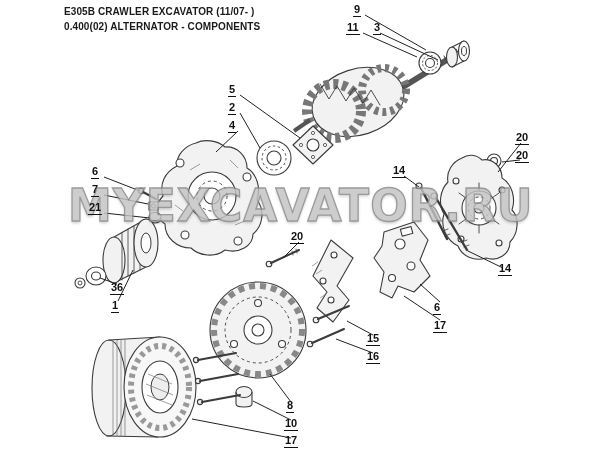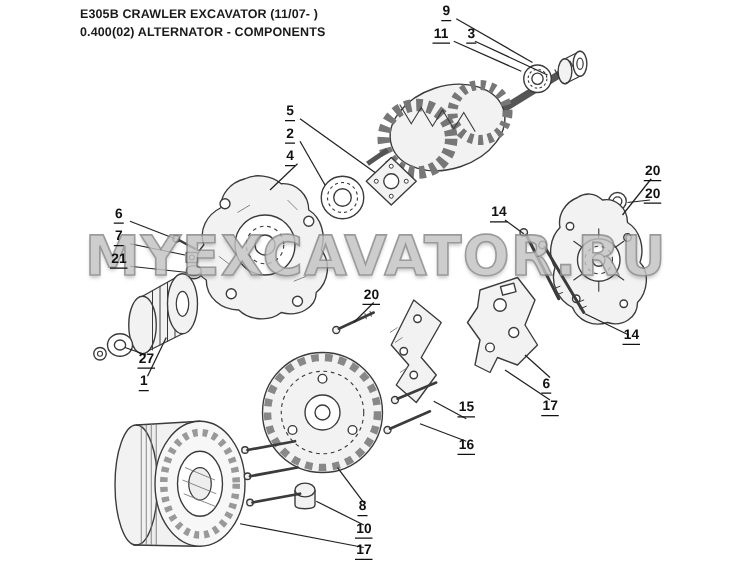--- a/index.html
+++ b/index.html
@@ -240,21 +240,21 @@
   <div class="callout" style="left:515px;top:131px">20</div>
   <div class="callout" style="left:515px;top:149px">20</div>
   <div class="callout" style="left:91px;top:165px">6</div>
   <div class="callout" style="left:91px;top:183px">7</div>
   <div class="callout" style="left:88px;top:201px">21</div>
   <div class="callout" style="left:392px;top:164px">14</div>
   <div class="callout" style="left:498px;top:262px">14</div>
   <div class="callout" style="left:290px;top:230px">20</div>
   <div class="callout" style="left:433px;top:301px">6</div>
   <div class="callout" style="left:433px;top:319px">17</div>
-  <div class="callout" style="left:110px;top:281px">27</div>
+  <div class="callout" style="left:110px;top:281px">36</div>
   <div class="callout" style="left:111px;top:299px">1</div>
-  <div class="callout" style="left:366px;top:320px">15</div>
+  <div class="callout" style="left:366px;top:332px">15</div>
   <div class="callout" style="left:366px;top:350px">16</div>
   <div class="callout" style="left:286px;top:399px">8</div>
   <div class="callout" style="left:284px;top:417px">10</div>
   <div class="callout" style="left:284px;top:434px">17</div>
 
 </div>
 
 </body></html>

